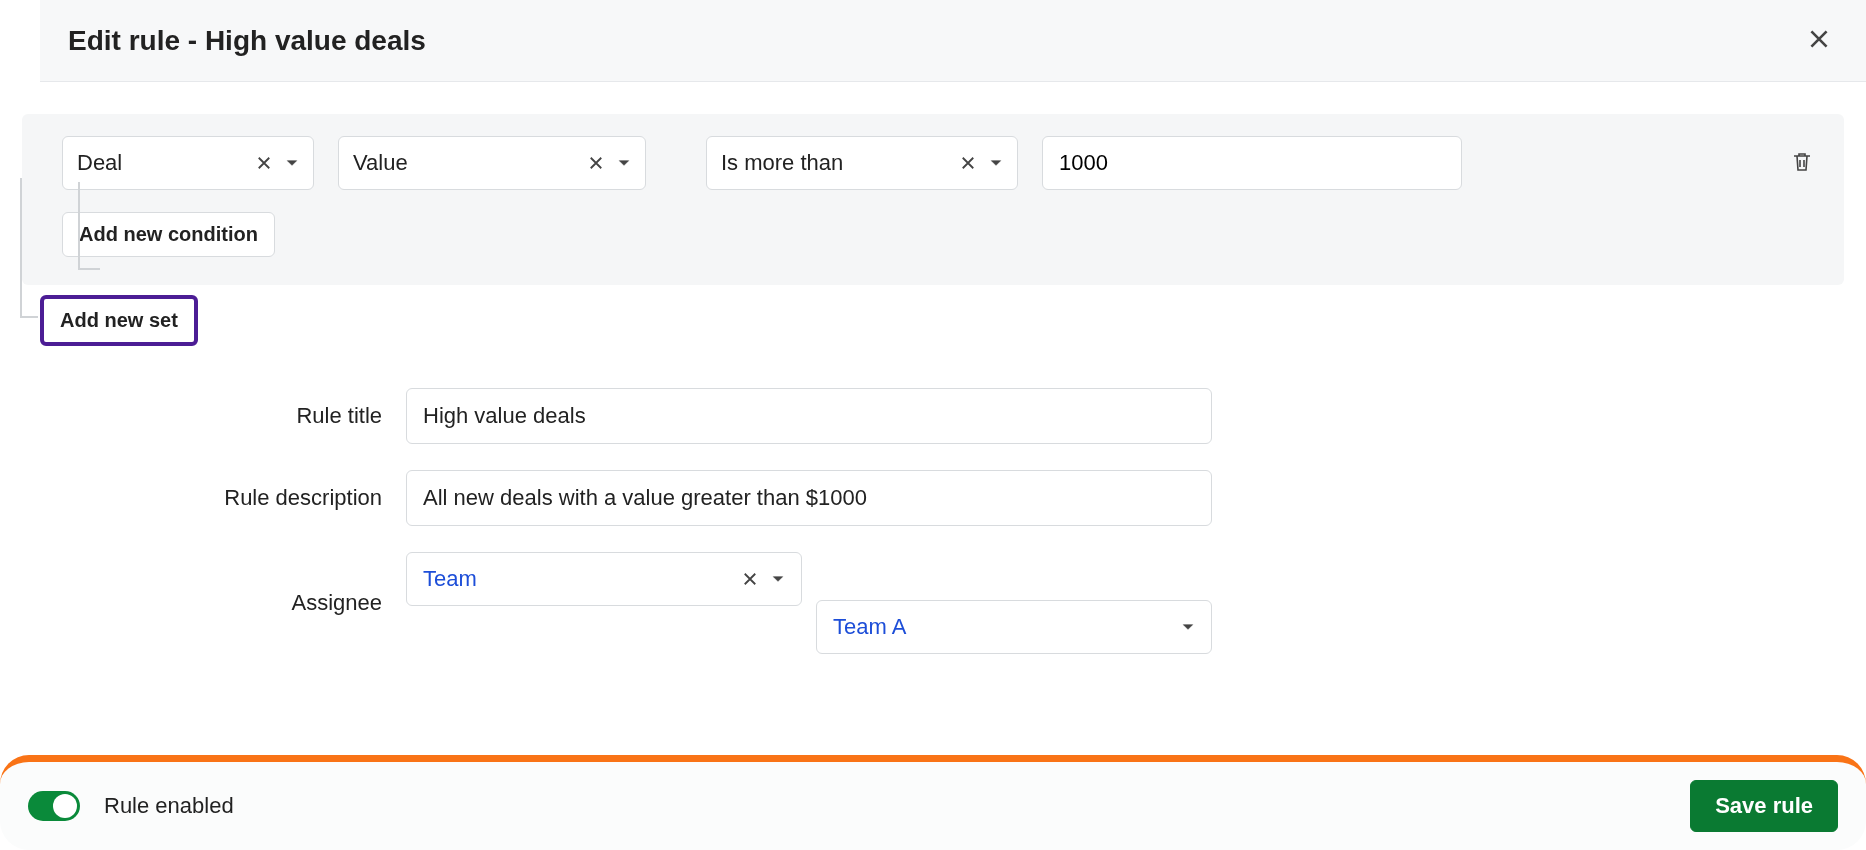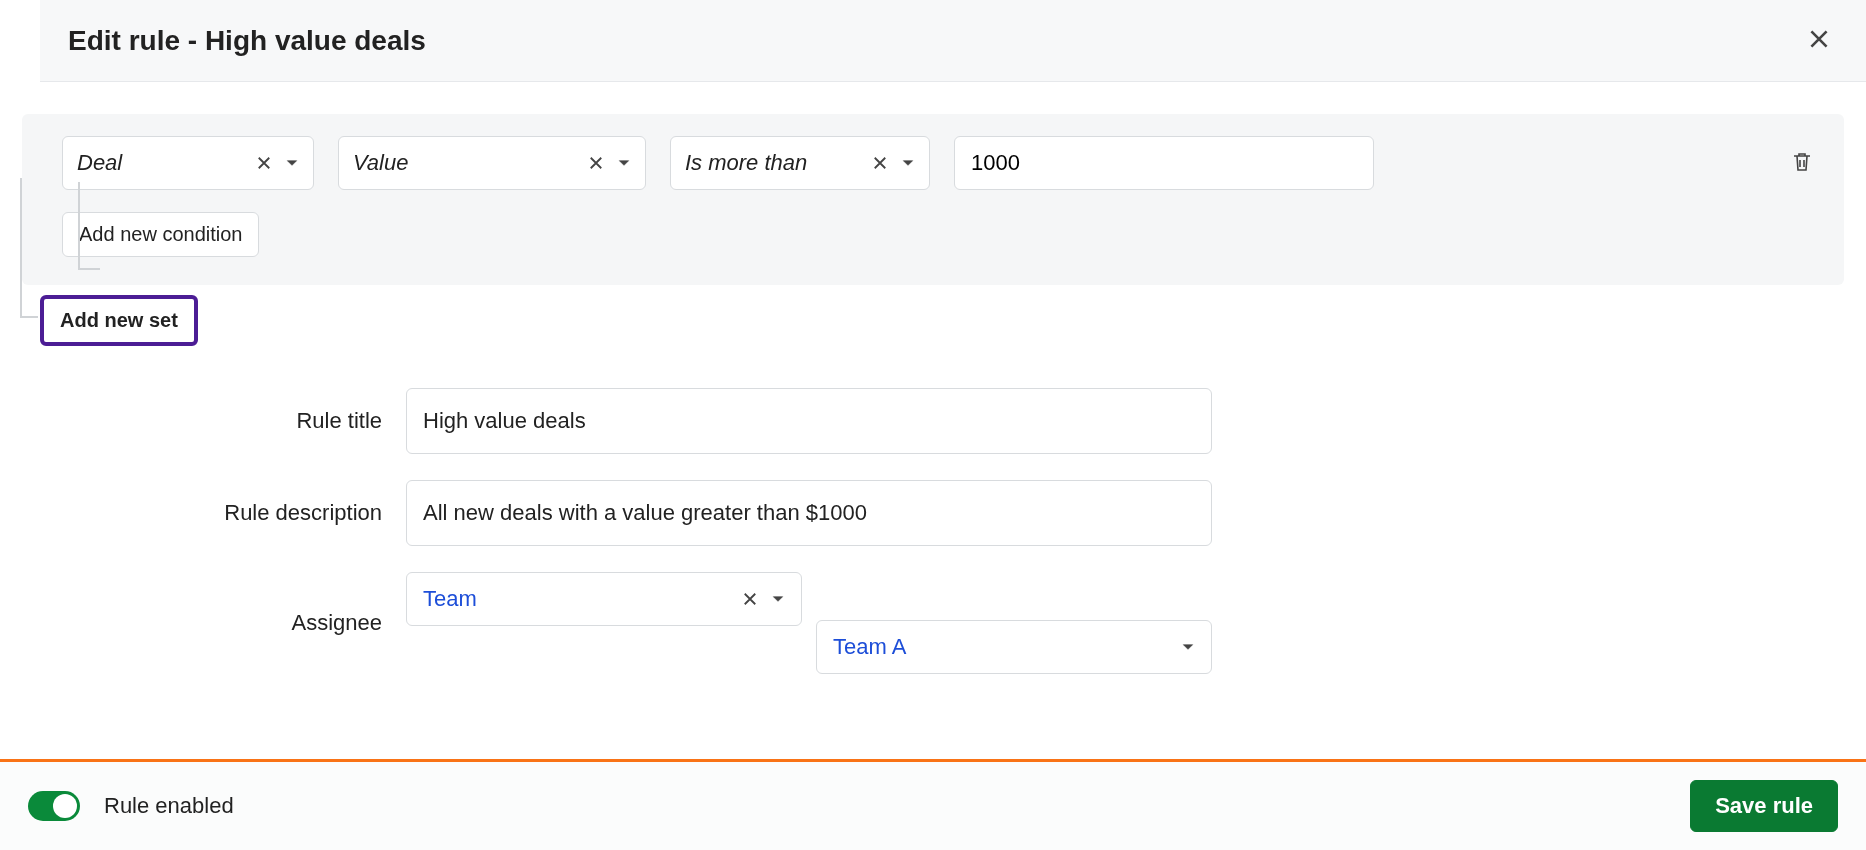--- a/index.html
+++ b/index.html
@@ -14,61 +14,61 @@
 
   
   .body { flex:1; padding:32px 22px 22px 22px; position:relative; overflow:auto; }
 
   
   .set-wrap { position:relative; margin-left:0; }
   .condition-set { background:#f5f6f7; border-radius:6px; padding:22px 24px 28px 40px; position:relative; }
   .condition-row { display:flex; align-items:center; gap:24px; }
 
   .field-select, .text-input { background:#fff; border:1px solid #d8dbde; border-radius:6px; height:54px; display:flex; align-items:center; padding:0 14px; font-size:22px; color:#222; }
-  .field-select { justify-content:space-between; cursor:pointer; gap:12px;font-style:italic; }
+  .field-select { justify-content:space-between; cursor:pointer; gap:12px; }
   .field-select .label { flex:1; white-space:nowrap; overflow:hidden; }
   .field-select .controls { display:flex; align-items:center; gap:12px; }
   .x-icon, .caret-icon, .trash-icon { display:inline-flex; align-items:center; }
   .x-icon svg, .caret-icon svg { width:18px; height:18px; stroke:#444; fill:#444; }
   .caret-icon svg { width:14px; height:14px; }
   .text-input input { border:none; outline:none; font-size:22px; width:100%; background:transparent; }
   .text-input { width:420px; }
 
   .w-deal { width:252px; }
   .w-value { width:308px; }
-  .w-op { width:260px; }
+  .w-op { width:312px;margin-left:36px; }
 
   .trash-btn { margin-left:auto; background:none; border:none; cursor:pointer; padding:6px; }
   .trash-btn svg { width:24px; height:26px; stroke:#444; fill:none; stroke-width:1.6; }
 
   
-  .add-condition-btn { margin-top:22px; background:#fff; border:1px solid #d8dbde; border-radius:6px; padding:10px 16px; font-size:20px; font-weight:400; color:#222; cursor:pointer; }
+  .add-condition-btn { margin-top:22px; background:#fff; border:1px solid #d8dbde; border-radius:6px; padding:10px 16px; font-size:20px; font-weight:700; color:#222; cursor:pointer; }
 
   
   .v-connector-1 { position:absolute; left:56px; top:68px; width:2px; height:86px; background:#d0d3d6; }
   .h-connector-1 { position:absolute; left:56px; top:154px; width:22px; height:2px; background:#d0d3d6; }
   .outer-v { position:absolute; left:20px; top:96px; width:2px; height:138px; background:#d0d3d6; }
   .outer-h { position:absolute; left:20px; top:234px; width:18px; height:2px; background:#d0d3d6; }
 
   
   .add-set-btn { margin-top:10px; margin-left:18px; background:#fff; border:4px solid #4c1d95; border-radius:6px; padding:10px 16px; font-size:20px; font-weight:600; color:#222; cursor:pointer; }
 
   
   .form-area { margin-top:42px; }
   .form-row { display:flex; align-items:center; margin-bottom:26px; }
   .form-label { width:384px; text-align:right; padding-right:24px; font-size:22px; color:#222; }
   .form-input-wrap { display:flex; gap:14px; }
-  .form-text-input { background:#fff; border:1px solid #d8dbde; border-radius:6px; height:66px; width:806px; padding:0 16px; font-size:22px; color:#222; }
+  .form-text-input { background:#fff; border:1px solid #d8dbde; border-radius:6px; height:56px; width:806px; padding:0 16px; font-size:22px; color:#222; }
   .form-select { background:#fff; border:1px solid #d8dbde; border-radius:6px; height:54px; display:flex; align-items:center; justify-content:space-between; padding:0 16px; font-size:22px; color:#1d4ed8; cursor:pointer; gap:12px; }
   .form-select .controls { display:flex; align-items:center; gap:12px; }
   .w-assignee-type { width:396px; }
   .w-assignee-val { width:396px;margin-top:48px; }
 
   
-  .footer { border-top:3px solid #f97316; background:#fbfcfc; padding:18px 28px; display:flex; align-items:center; gap:24px; }
+  .footer { border-top:7px solid #f97316; background:#fbfcfc; padding:18px 28px; display:flex; align-items:center; gap:24px;border-radius:29px; }
   .toggle { width:52px; height:30px; border-radius:30px; background:#0a8a3a; position:relative; cursor:pointer; }
   .toggle .knob { position:absolute; right:3px; top:3px; width:24px; height:24px; border-radius:50%; background:#fff; }
   .toggle-label { font-size:22px; color:#222; }
   .footer-spacer { flex:1; }
   .btn { height:52px; border-radius:6px; padding:0 24px; font-size:22px; font-weight:600; cursor:pointer; }
   .btn-secondary { background:#fff; border:1px solid #d8dbde; color:#222; }
   .btn-primary { background:#0a7a32; border:1px solid #0a7a32; color:#fff; }
 </style>
 </head>
 <body>

